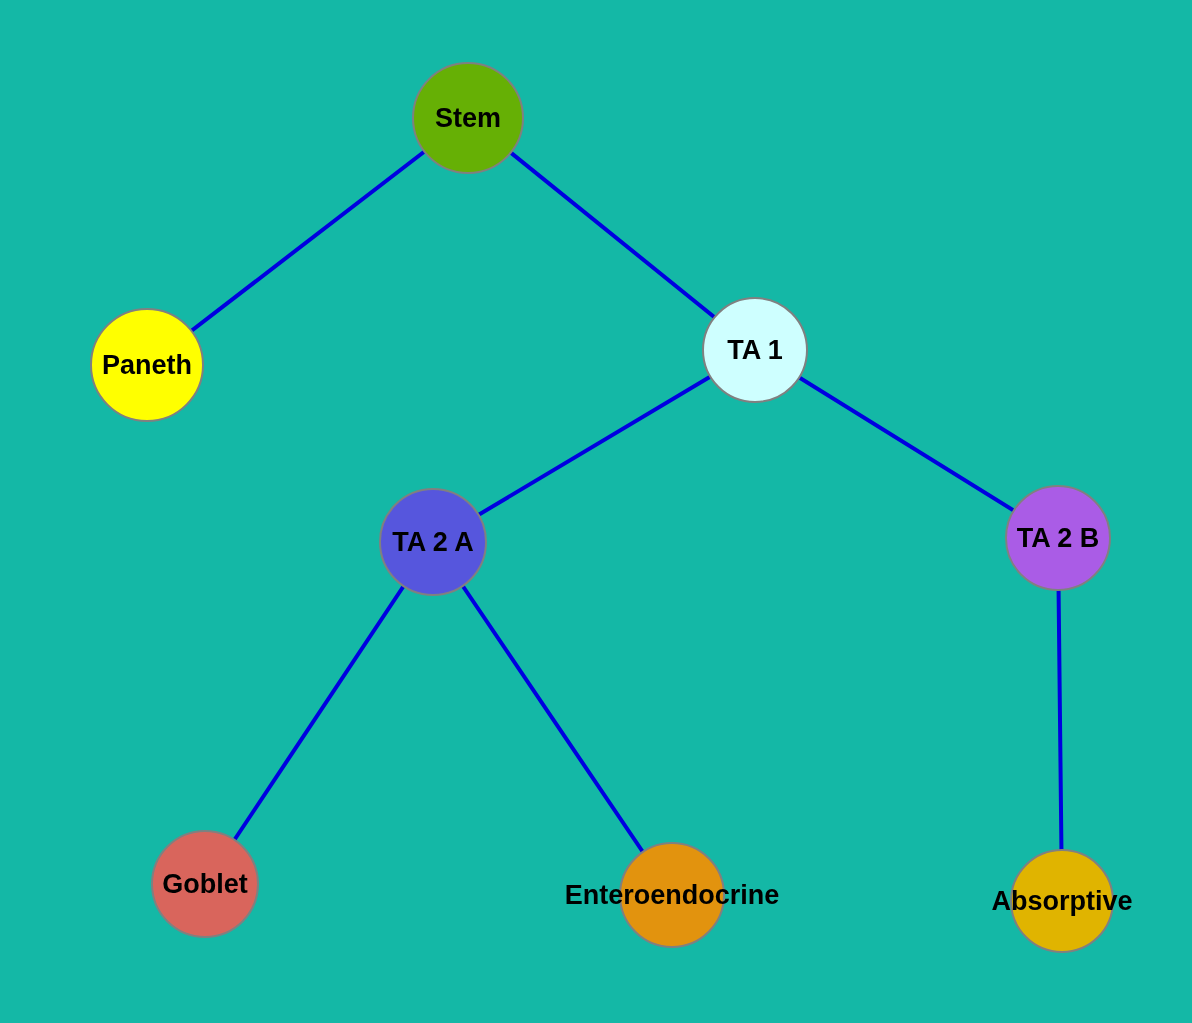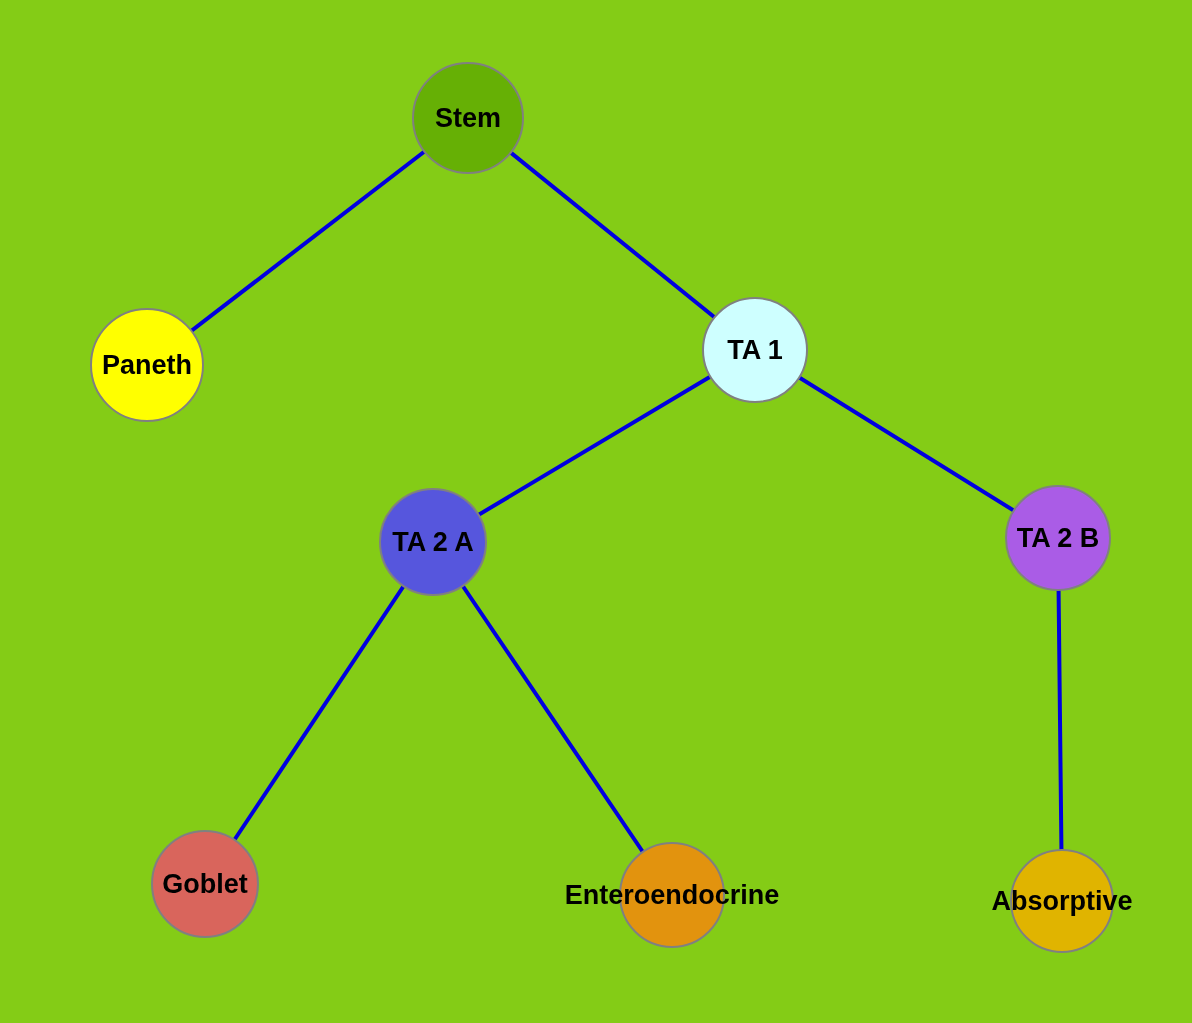--- a/index.html
+++ b/index.html
@@ -30,21 +30,21 @@
     font-family: "Liberation Sans", sans-serif;
     font-weight: bold;
     font-size: 27px;
     text-anchor: middle;
     dominant-baseline: middle;
   }
 </style>
 </head>
 <body style="background: rgb(201, 197, 241);">
 
-<div class="canvas" style="background: #84cc16;">
+<div class="canvas" style="background: #14b8a6;">
   <svg id="graph-svg" viewBox="0 0 1192 1023" xmlns="http://www.w3.org/2000/svg">
     <g id="edges-layer">
         <line x1="468" y1="118" x2="147" y2="365" stroke="#0000e0" stroke-width="4" class="edge"></line>
         <line x1="468" y1="118" x2="755" y2="350" stroke="#0000e0" stroke-width="4" class="edge"></line>
         <line x1="755" y1="350" x2="433" y2="542" stroke="#0000e0" stroke-width="4" class="edge"></line>
         <line x1="755" y1="350" x2="1058" y2="538" stroke="#0000e0" stroke-width="4" class="edge"></line>
         <line x1="433" y1="542" x2="205" y2="884" stroke="#0000e0" stroke-width="4" class="edge"></line>
         <line x1="433" y1="542" x2="672" y2="895" stroke="#0000e0" stroke-width="4" class="edge"></line>
         <line x1="1058" y1="538" x2="1062" y2="901" stroke="#0000e0" stroke-width="4" class="edge"></line>
       </g>

